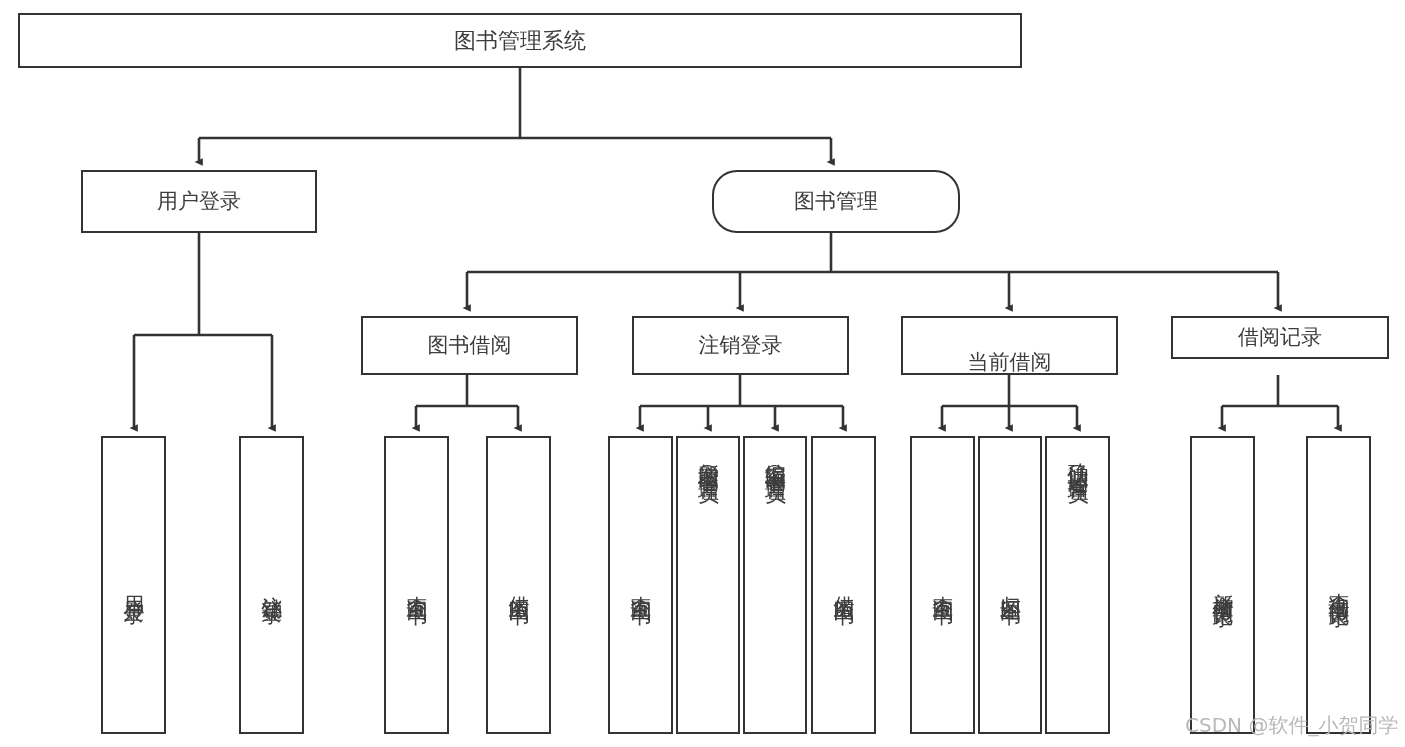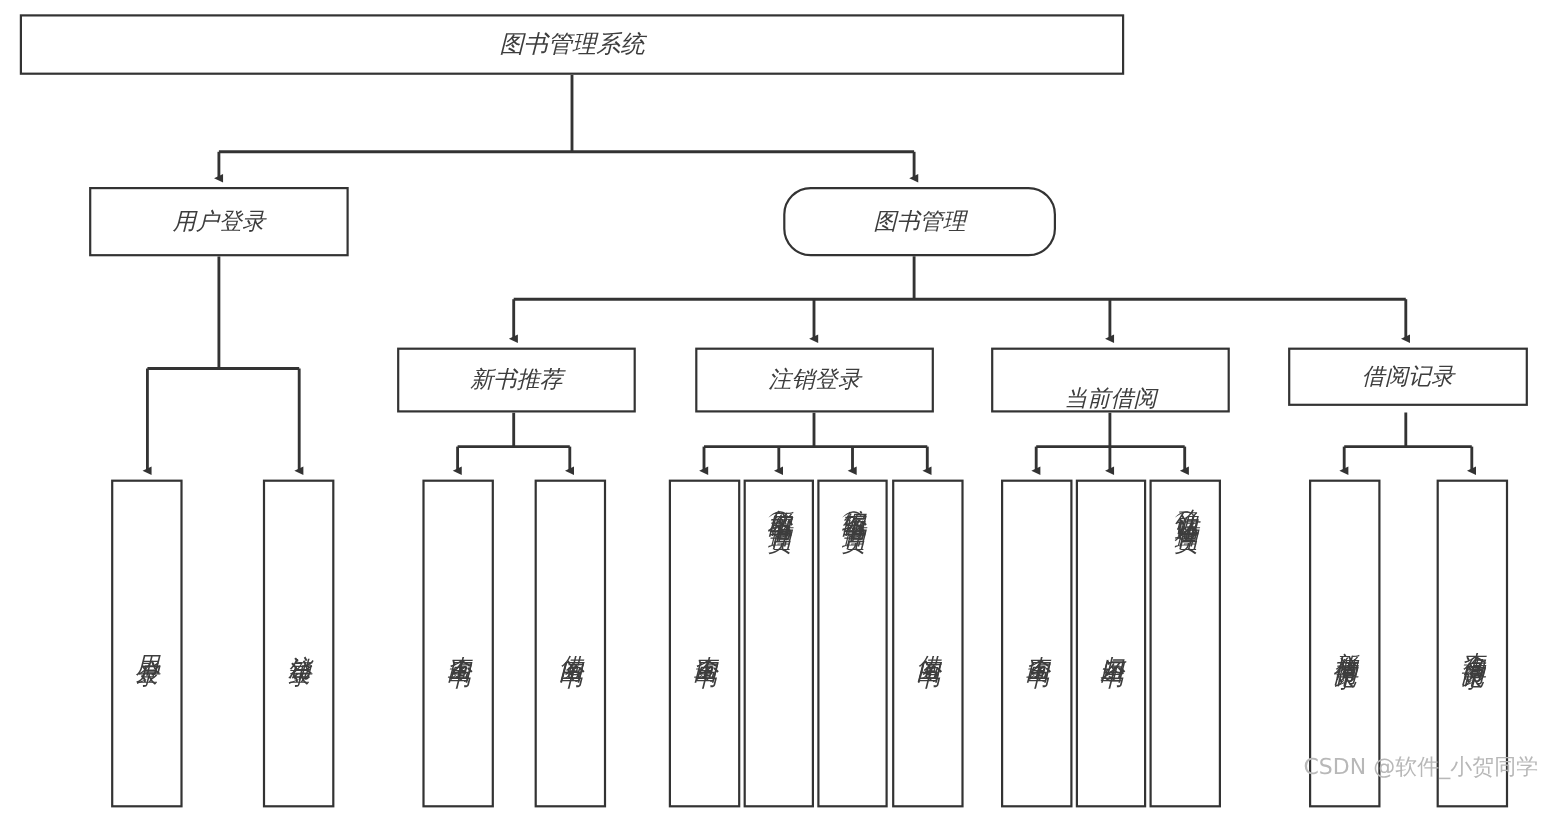--- a/index.html
+++ b/index.html
@@ -35,21 +35,20 @@
     justify-content: center;
     overflow: hidden;
   }
   .node-label {
     color: #3d3d3d;
     font-family: "DejaVu Sans", "Liberation Sans", sans-serif;
     font-weight: 400;
     line-height: 1.06;
     white-space: pre;
     text-align: center;
-    font-style: italic;
   }
   .level-root .node-label { font-size: 22px; }
   .level-2 .node-label { font-size: 21px; }
   .level-3 .node-label { font-size: 21px; }
   .leaf .node-label {
     font-size: 21px;
     writing-mode: vertical-rl;
     text-orientation: upright;
     letter-spacing: 3px;
     line-height: 1;
@@ -59,21 +58,21 @@
     justify-content: center;
     padding-top: 8px;
   }
   .leaf.centered {
     align-items: center;
     padding-top: 0;
   }
   #watermark {
     position: absolute;
     left: 1185px;
-    top: 684px;
+    top: 712px;
     font-size: 20px;
     color: #b8b8b8;
     font-family: "DejaVu Sans", "Liberation Sans", sans-serif;
     white-space: pre;
     pointer-events: none;
   }
 </style>
 </head>
 <body>
 
@@ -134,29 +133,29 @@
   </div>
 
   <div class="node-box level-2" style="left:81px; top:170px; width:236px; height:63px;">
     <span class="node-label">用户登录</span>
   </div>
   <div class="node-box level-2" style="left:712px; top:170px; width:248px; height:63px;border-radius:25px;">
     <span class="node-label">图书管理</span>
   </div>
 
   <div class="node-box level-3" style="left:361px; top:316px; width:217px; height:59px;">
-    <span class="node-label">新书推荐</span>
+    <span class="node-label">图书借阅</span>
   </div>
   <div class="node-box level-3" style="left:632px; top:316px; width:217px; height:59px;">
     <span class="node-label">注销登录</span>
   </div>
   <div class="node-box level-3" style="left:901px; top:316px; width:217px; height:59px;align-items:flex-end;">
     <span class="node-label">当前借阅</span>
   </div>
-  <div class="node-box level-3" style="left:1171px; top:316px; width:218px; height:53px;">
+  <div class="node-box level-3" style="left:1171px; top:316px; width:218px; height:43px;">
     <span class="node-label">借阅记录</span>
   </div>
 
   <div class="node-box leaf centered" style="left:101px; top:436px; width:65px; height:298px;">
     <span class="node-label">用户登录</span>
   </div>
   <div class="node-box leaf centered" style="left:239px; top:436px; width:65px; height:298px;">
     <span class="node-label">注销登录</span>
   </div>
 

